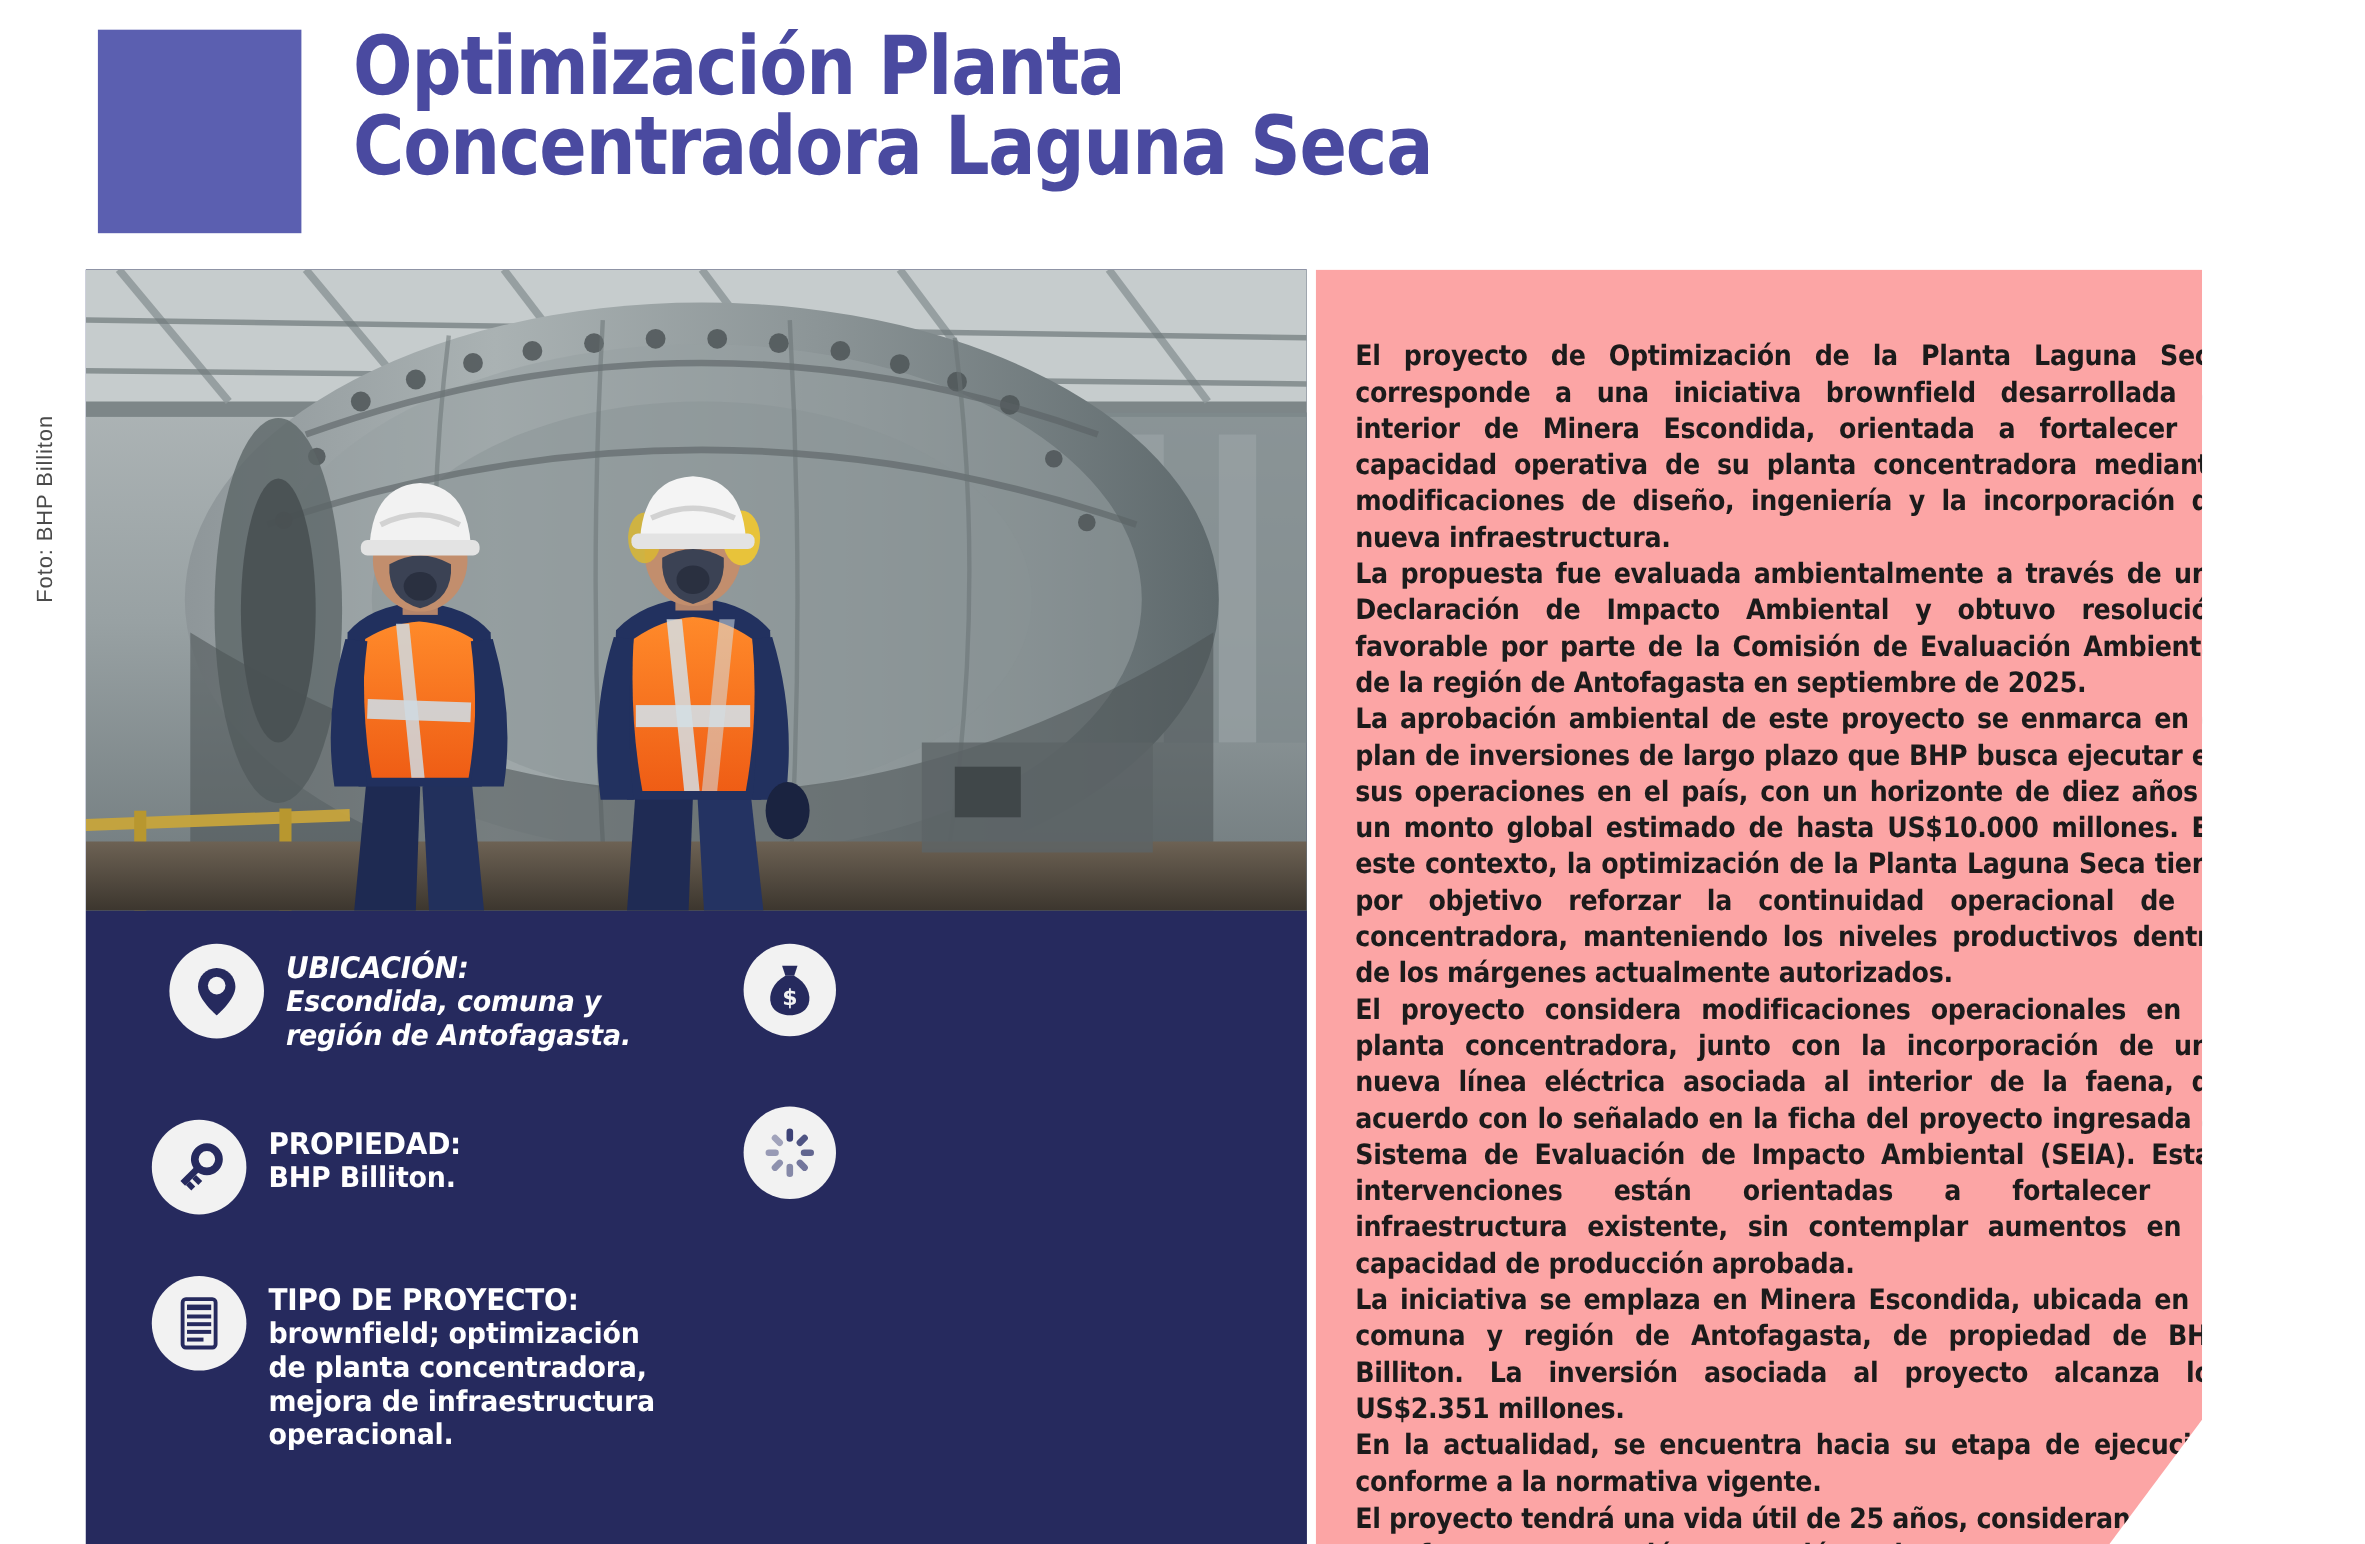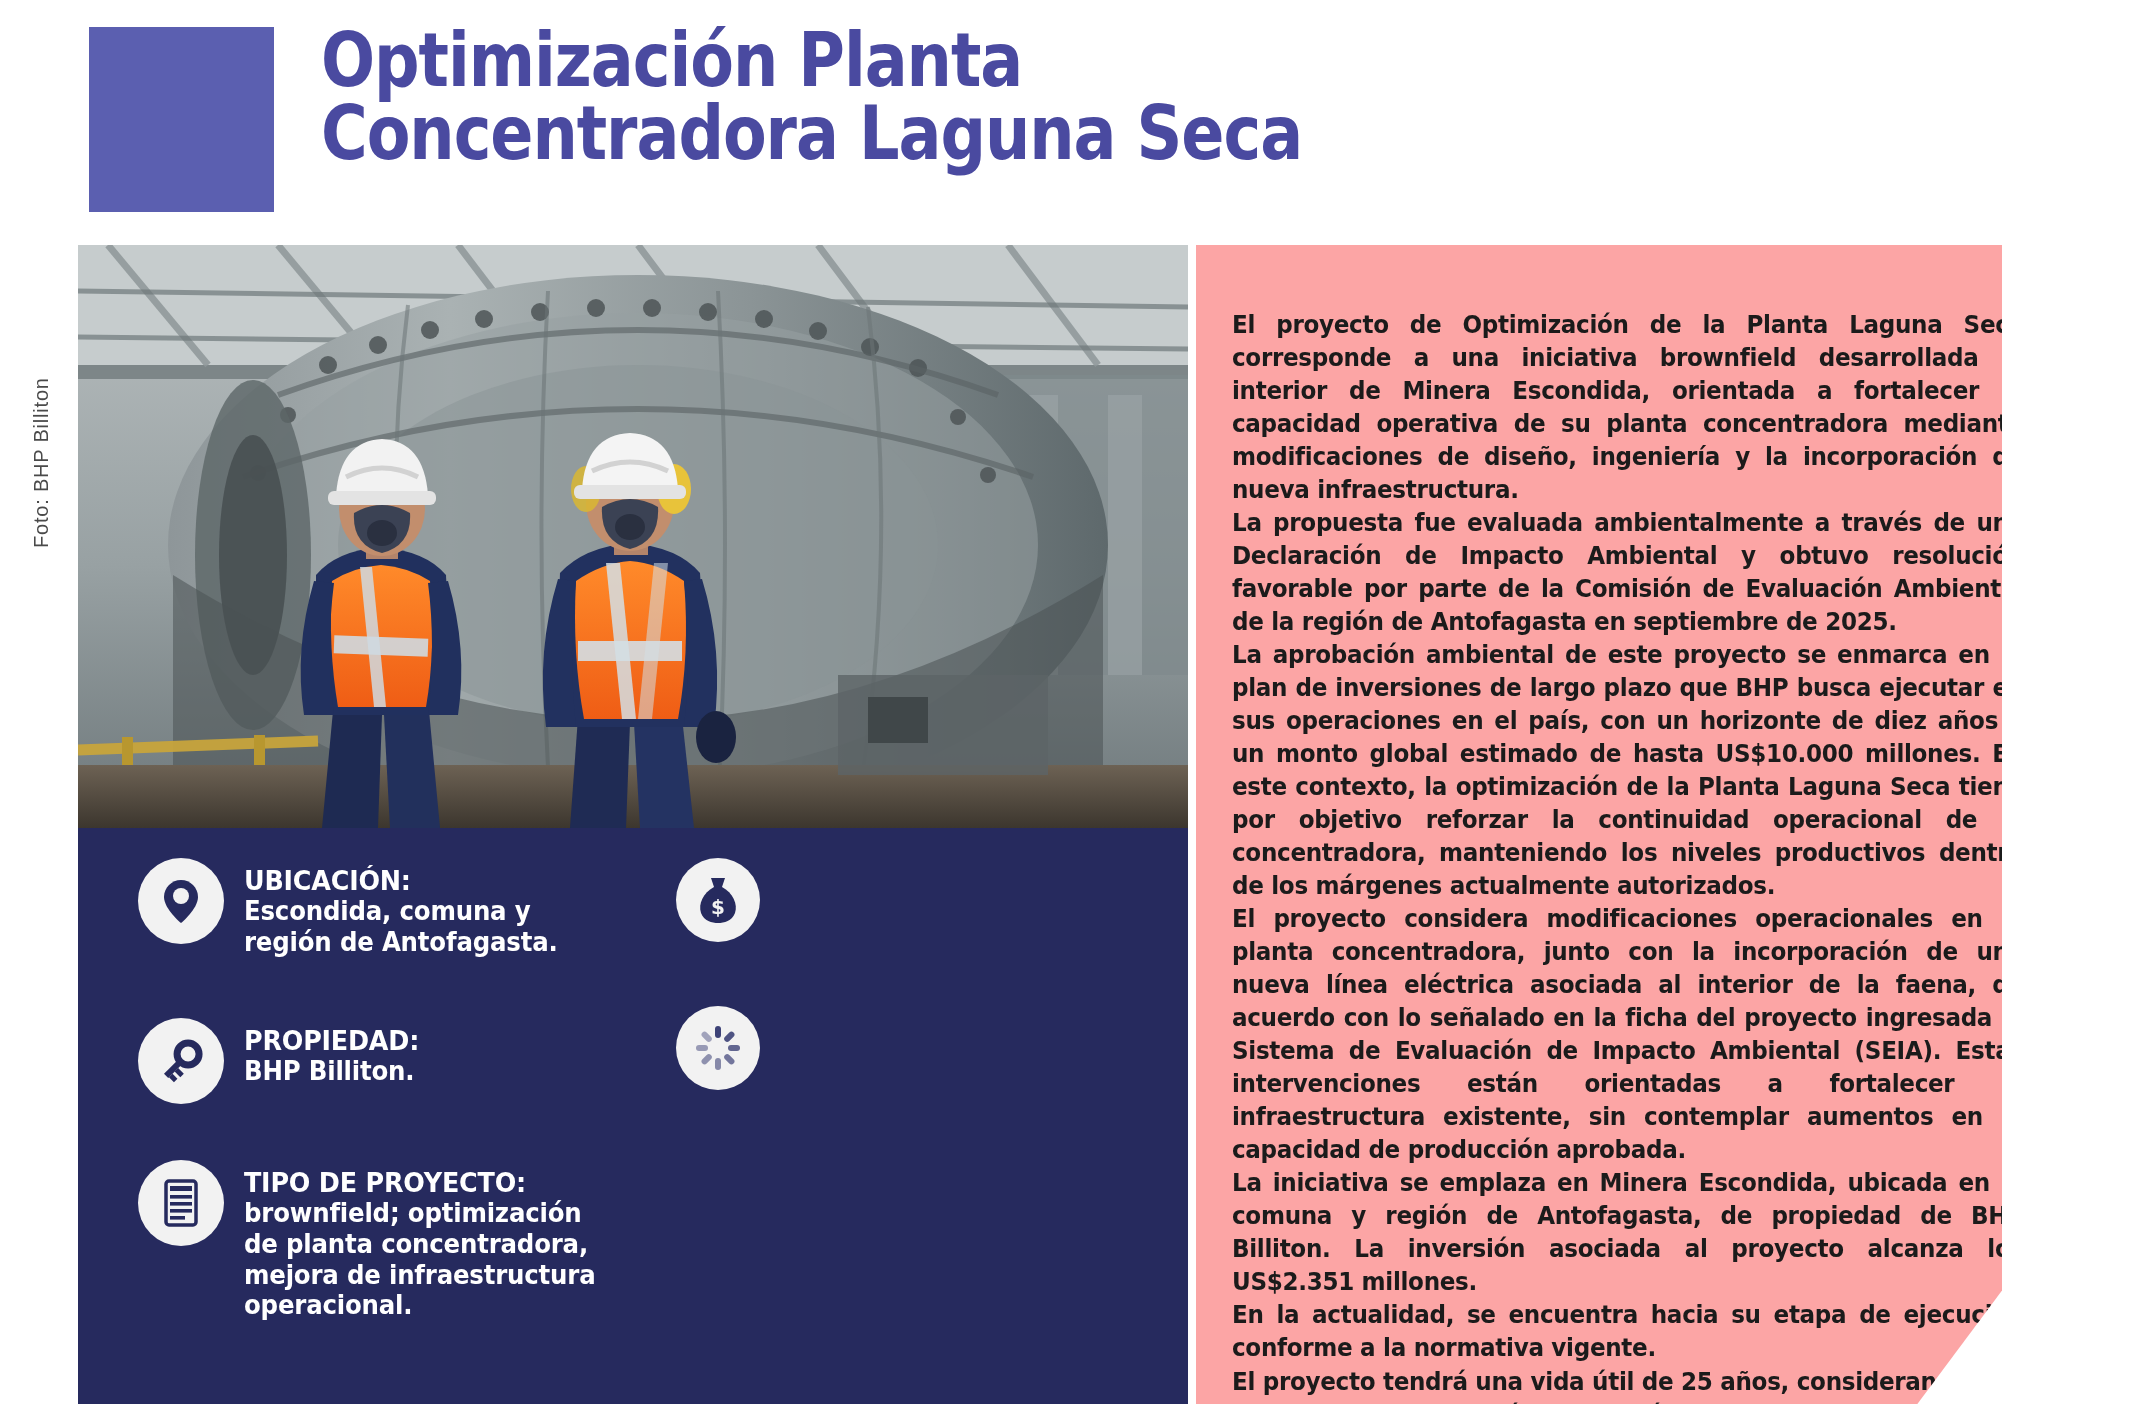--- a/index.html
+++ b/index.html
@@ -141,21 +141,21 @@
     font-weight: bold;
     font-size: 26px;
     line-height: 1.18;
     letter-spacing: -0.2px;
     transform: scaleX(0.94);
     transform-origin: left top;
     white-space: pre-line;
   }
 
   
-  #item-ubicacion { left: 60px;  top: 30px;  }
+  #item-ubicacion { left: 76px;  top: 30px; font-style: italic;  }
   #item-propiedad { left: 60px;  top: 190px; }
   #item-tipo      { left: 60px;  top: 332px; }
   #item-inversion { left: 598px; top: 30px;  }
   #item-estado    { left: 598px; top: 178px; }
 
   #item-inversion .bubble,
   #item-estado .bubble { width: 84px; height: 84px; }
 
   
   .right-col {

